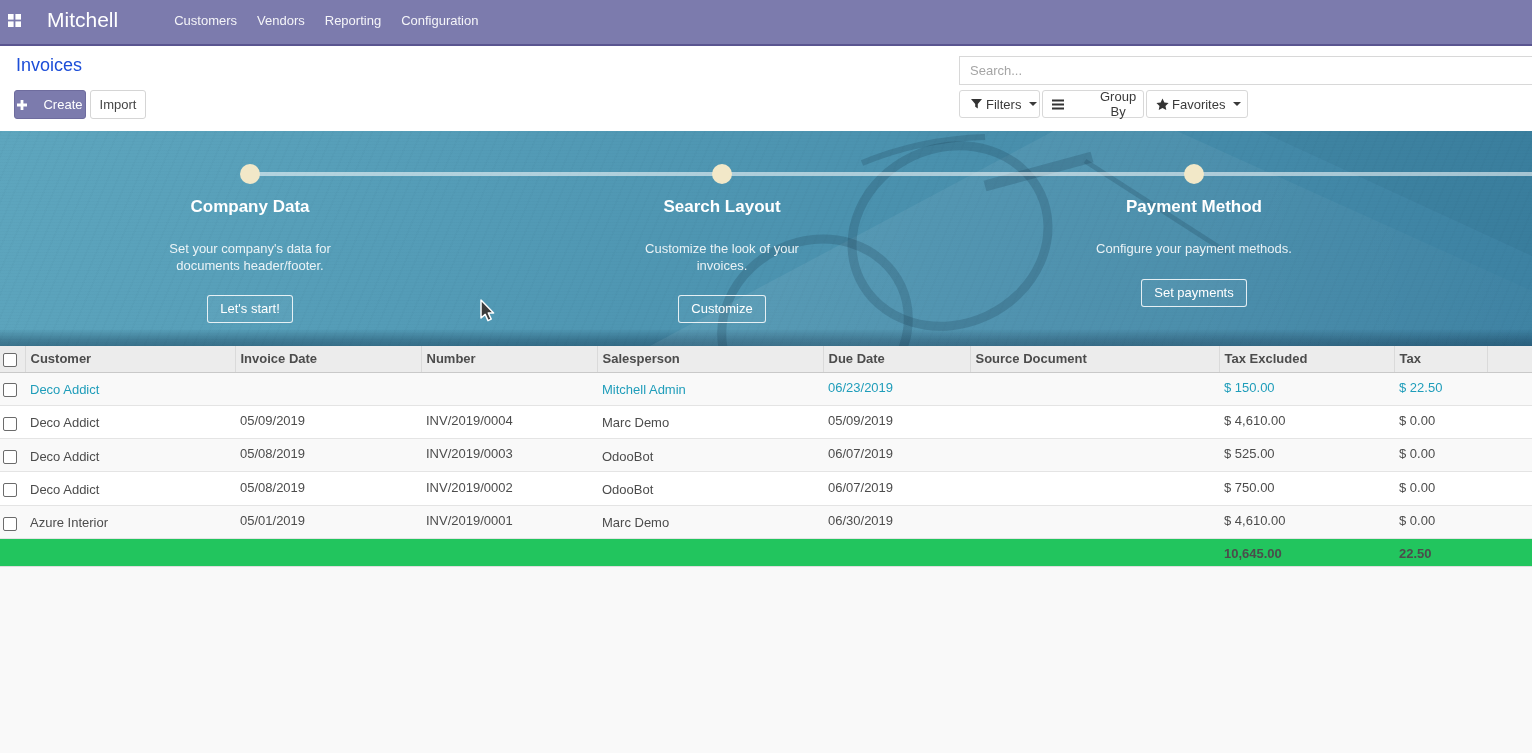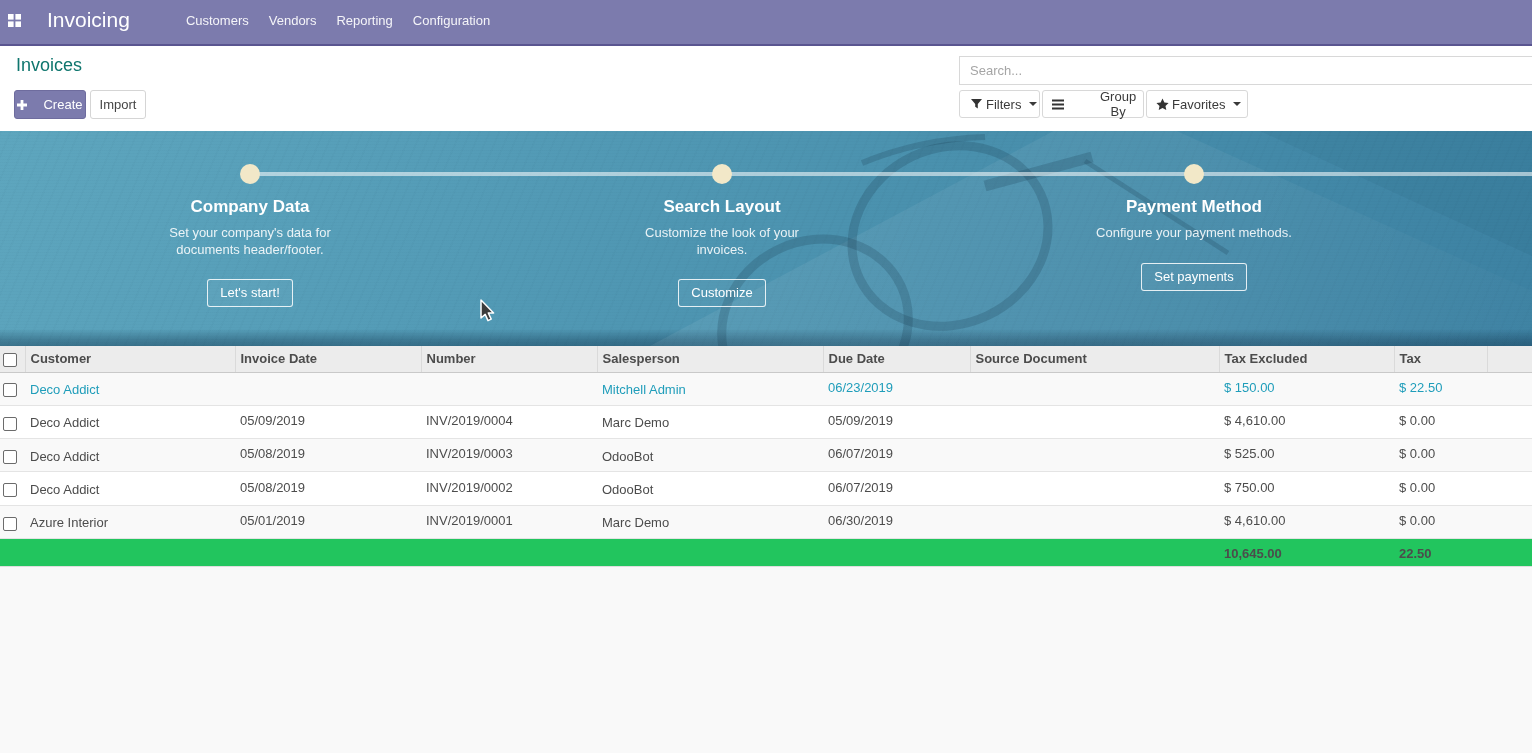--- a/index.html
+++ b/index.html
@@ -12,21 +12,21 @@
     background:#7c7bad; border-bottom:2px solid #5a5590;
     display:flex; align-items:center; padding-bottom:4px;
   }
   .apps-icon { width:13px; height:13px; margin-left:8px; display:block; }
   .brand { color:#fff; font-size:21px; margin-left:26px; letter-spacing:0; }
   .topmenu { display:flex; list-style:none; margin-left:46px; }
   .topmenu li { padding:0 10px; color:rgba(255,255,255,0.92); font-size:13px; cursor:pointer; }
 
   
   .control-panel { position:absolute; left:0; top:46px; width:1532px; height:85px; background:#fff; }
-  .breadcrumb { position:absolute; left:16px; top:8px; font-size:18px; color:#0f766e; line-height:22px; }
+  .breadcrumb { position:absolute; left:16px; top:8px; font-size:18px; color:#1d4ed8; line-height:22px; }
   .btn { display:inline-flex; align-items:center; justify-content:center; font-size:13px;
          border-radius:3px; border:1px solid #d5d5d5; background:#fff; color:#454545; cursor:pointer; }
   .btn-create { position:absolute; left:14px; top:44px; width:72px; height:29px;
                 background:#7c7bad; border-color:#6e6c9e; color:#fff; gap:16px; }
   .btn-import { position:absolute; left:90px; top:44px; width:56px; height:29px; }
   .search-input { position:absolute; left:959px; top:10px; width:581px; height:29px;
                   border:1px solid #d8d8d8; font-size:13px; padding:0 10px; color:#444;
                   font-family:"Liberation Sans", sans-serif; outline:none; }
   .search-input::placeholder { color:#a5a5a5; }
   .sbtn { position:absolute; top:44px; height:28px; display:flex; align-items:center;
@@ -45,21 +45,21 @@
       repeating-linear-gradient(113deg, rgba(10,40,60,0.018) 0 2px, rgba(10,40,60,0) 2px 9px),
       repeating-linear-gradient(0deg, rgba(15,45,65,0.02) 0 1px, rgba(15,45,65,0) 1px 3px),
       linear-gradient(to bottom, rgba(0,0,0,0) 92%, rgba(5,35,60,0.28) 97%, rgba(5,35,60,0.38) 100%),
       linear-gradient(118deg, #5ea6be 0%, #549cb7 30%, #4990ad 60%, #3c81a2 100%);
   }
   .banner-art { position:absolute; left:0; top:0; }
   .progress-line { position:absolute; left:250px; right:0; top:41px; height:4px; background:rgba(255,255,255,0.55); }
   .step-dot { position:absolute; top:33px; width:20px; height:20px; border-radius:50%; background:#f2e8c8; }
   .step { position:absolute; top:64px; width:300px; text-align:center; color:#fff; }
   .step h3 { font-size:17px; font-weight:bold; line-height:20px; margin-top:2px; }
-  .step .desc { margin-top:8px; font-size:13px; line-height:16.5px; color:rgba(255,255,255,0.88); }
+  .step .desc { margin-top:24px; font-size:13px; line-height:16.5px; color:rgba(255,255,255,0.88); }
   .step .stepbtn { display:inline-block; margin-top:21px; padding:5px 12px; font-size:13px; line-height:17px; color:#fff;
                    background:rgba(255,255,255,0.04); border:1px solid rgba(255,255,255,0.85);
                    border-radius:3px; cursor:pointer; line-height:16px; }
 
   
   .content { position:absolute; left:0; top:346px; width:1532px; height:407px; background:#f9f9f9; }
   table.list { border-collapse:collapse; table-layout:fixed; width:1532px; font-size:13px; }
   .list thead th {
     height:26px; background:#ececec; border-bottom:1px solid #c9c9c9; border-left:1px solid #dadada;
     font-weight:bold; color:#4c4c4c; text-align:left; padding:0 5px; vertical-align:middle;
@@ -83,21 +83,21 @@
 </head>
 <body>
 
 <nav class="navbar">
   <svg class="apps-icon" viewBox="0 0 13 13">
     <rect x="0" y="0" width="5.6" height="5.6" fill="#fff"></rect>
     <rect x="7.4" y="0" width="5.6" height="5.6" fill="#fff"></rect>
     <rect x="0" y="7.4" width="5.6" height="5.6" fill="#fff"></rect>
     <rect x="7.4" y="7.4" width="5.6" height="5.6" fill="#fff"></rect>
   </svg>
-  <div class="brand">Invoicing</div>
+  <div class="brand">Mitchell</div>
   <ul class="topmenu">
     <li>Customers</li>
     <li>Vendors</li>
     <li>Reporting</li>
     <li>Configuration</li>
   </ul>
 </nav>
 
 <div class="control-panel">
   <div class="breadcrumb">Invoices</div>

